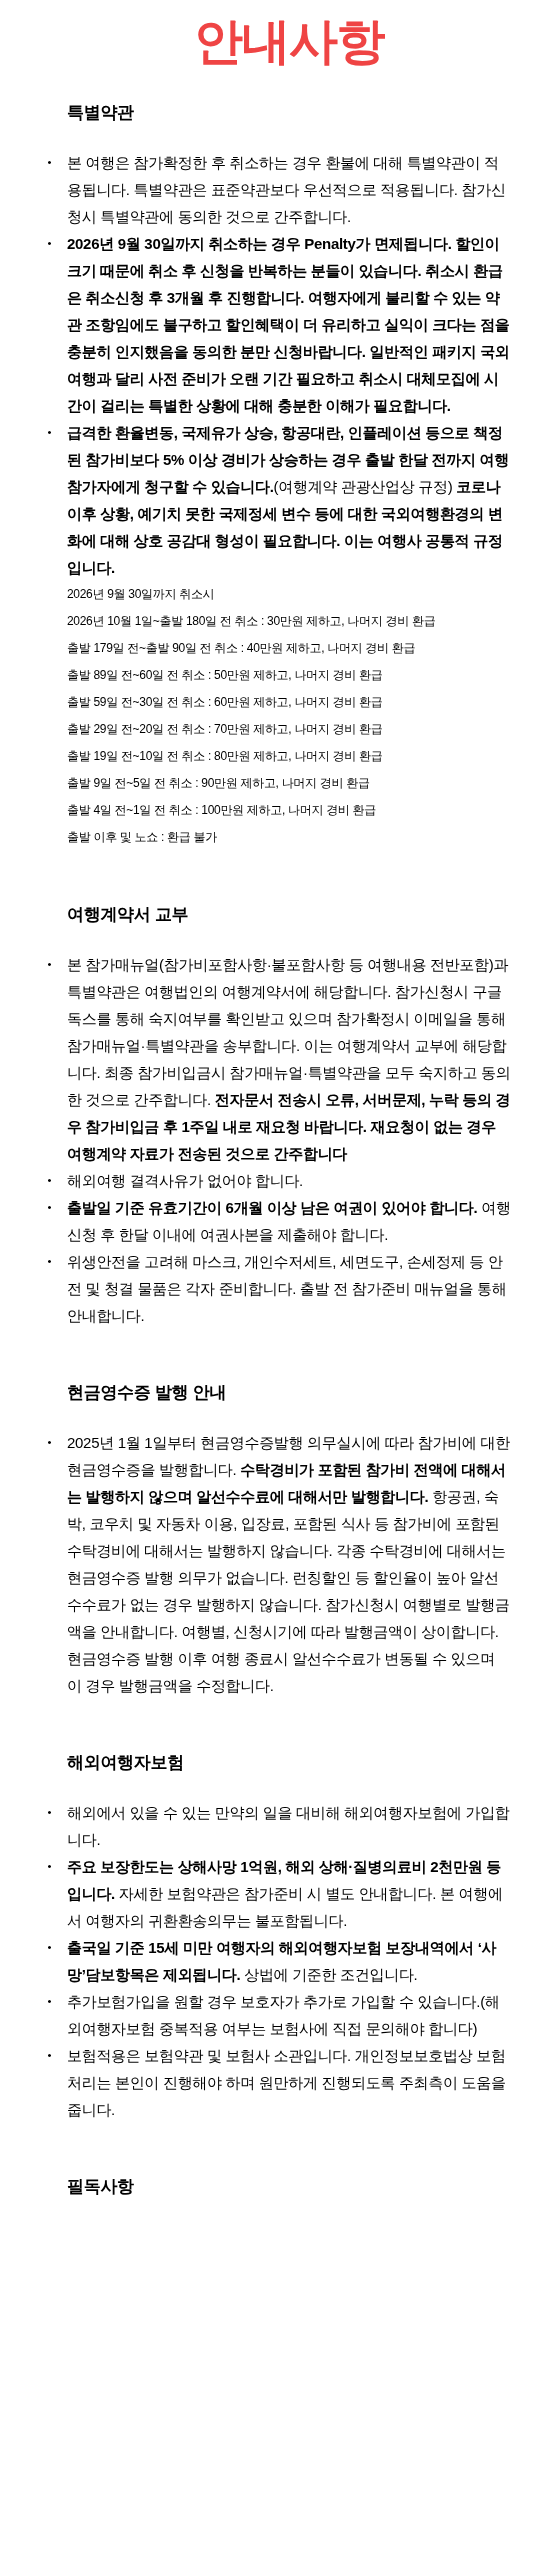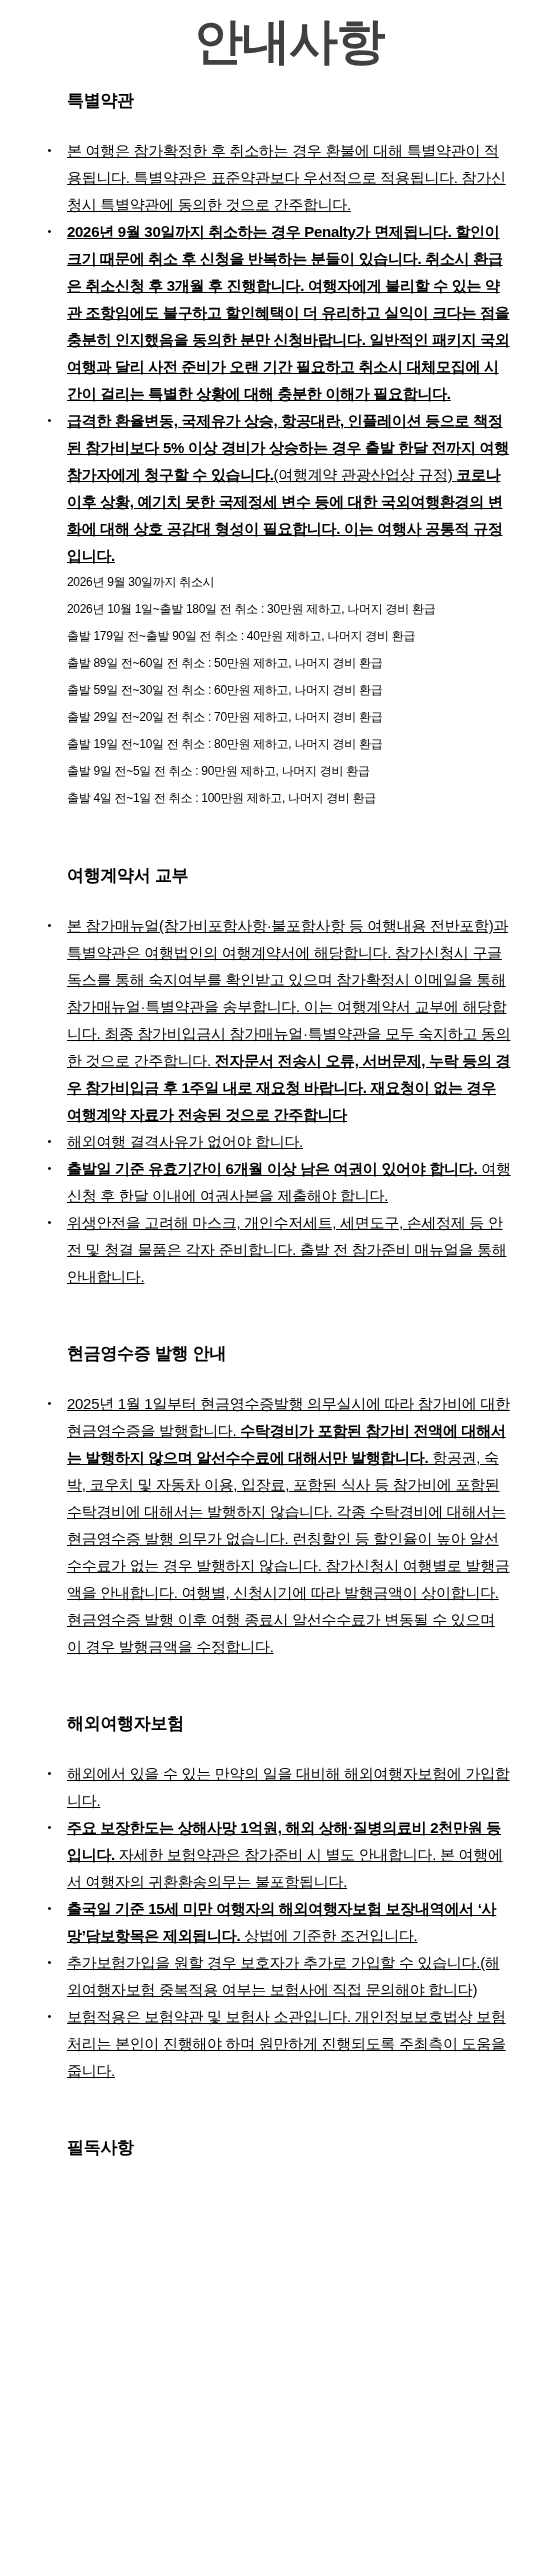--- a/index.html
+++ b/index.html
@@ -26,34 +26,33 @@
     margin: 0 0 19.6px 0;
   }
   .sec-heading {
     font-size: 17px;
     font-weight: 700;
     line-height: 1.35;
     margin: 53px 0 24px 0;
     letter-spacing: -0.3px;
   }
   .section:first-of-type .sec-heading {
-    margin-top: 21px;
+    margin-top: 33px;
   }
   .bullets {
     list-style: none;
     margin: 0;
     padding: 0;
   }
   .bullets li {
     position: relative;
     font-size: 15px;
     line-height: 27px;
     letter-spacing: -0.3px;
     text-align: left;
-    text-decoration: underline;
   }
   .bullets li::before {
     content: "\2022";
     position: absolute;
     left: -19.6px;
     top: 0;
     font-size: 11.3px;
     line-height: 27px;
   }
   .line {
@@ -63,40 +62,41 @@
     letter-spacing: -0.3px;
   }
   .b {
     font-weight: 700;
   }
 </style>
 </head>
 <body style="background: rgb(255, 255, 255); color: rgb(0, 0, 0);">
 
 <div class="doc">
-  <h1 class="page-title" style="color: #404040;">안내사항</h1>
+  <h1 class="page-title" style="color: #ef4444;">안내사항</h1>
   <div>
       <section class="section">
         <h2 class="sec-heading">특별약관</h2>
         <ul class="bullets">
           <li><span>본 여행은 참가확정한 후 취소하는 경우 환불에 대해 특별약관이 적용됩니다. 특별약관은 표준약관보다 우선적으로 적용됩니다. 참가신청시 특별약관에 동의한 것으로 간주합니다.</span></li>
           <li><span class="b">2026년 9월 30일까지 취소하는 경우 Penalty가 면제됩니다. 할인이 크기 때문에 취소 후 신청을 반복하는 분들이 있습니다. 취소시 환급은 취소신청 후 3개월 후 진행합니다. 여행자에게 불리할 수 있는 약관 조항임에도 불구하고 할인혜택이 더 유리하고 실익이 크다는 점을 충분히 인지했음을 동의한 분만 신청바랍니다. 일반적인 패키지 국외여행과 달리 사전 준비가 오랜 기간 필요하고 취소시 대체모집에 시간이 걸리는 특별한 상황에 대해 충분한 이해가 필요합니다.</span></li>
           <li><span class="b">급격한 환율변동, 국제유가 상승, 항공대란, 인플레이션 등으로 책정된 참가비보다 5% 이상 경비가 상승하는 경우 출발 한달 전까지 여행참가자에게 청구할 수 있습니다.</span><span>(여행계약 관광산업상 규정) </span><span class="b">코로나 이후 상황, 예기치 못한 국제정세 변수 등에 대한 국외여행환경의 변화에 대해 상호 공감대 형성이 필요합니다. 이는 여행사 공통적 규정입니다.</span></li>
         </ul>
       </section>
       <section class="section">
         <p class="line">2026년 9월 30일까지 취소시</p>
         <p class="line">2026년 10월 1일~출발 180일 전 취소 : 30만원 제하고, 나머지 경비 환급</p>
         <p class="line">출발 179일 전~출발 90일 전 취소 : 40만원 제하고, 나머지 경비 환급</p>
         <p class="line">출발 89일 전~60일 전 취소 : 50만원 제하고, 나머지 경비 환급</p>
         <p class="line">출발 59일 전~30일 전 취소 : 60만원 제하고, 나머지 경비 환급</p>
         <p class="line">출발 29일 전~20일 전 취소 : 70만원 제하고, 나머지 경비 환급</p>
         <p class="line">출발 19일 전~10일 전 취소 : 80만원 제하고, 나머지 경비 환급</p>
         <p class="line">출발 9일 전~5일 전 취소 : 90만원 제하고, 나머지 경비 환급</p>
         <p class="line">출발 4일 전~1일 전 취소 : 100만원 제하고, 나머지 경비 환급</p>
+        <p class="line">출발 이후 및 노쇼 : 환급 불가</p>
       </section>
       <section class="section">
         <h2 class="sec-heading">여행계약서 교부</h2>
         <ul class="bullets">
           <li><span>본 참가매뉴얼(참가비포함사항·불포함사항 등 여행내용 전반포함)과 특별약관은 여행법인의 여행계약서에 해당합니다. 참가신청시 구글독스를 통해 숙지여부를 확인받고 있으며 참가확정시 이메일을 통해 참가매뉴얼·특별약관을 송부합니다. 이는 여행계약서 교부에 해당합니다. 최종 참가비입금시 참가매뉴얼·특별약관을 모두 숙지하고 동의한 것으로 간주합니다. </span><span class="b">전자문서 전송시 오류, 서버문제, 누락 등의 경우 참가비입금 후 1주일 내로 재요청 바랍니다. 재요청이 없는 경우 여행계약 자료가 전송된 것으로 간주합니다</span></li>
         </ul>
       </section>
       <section class="section">
         <ul class="bullets">
           <li><span>해외여행 결격사유가 없어야 합니다.</span></li>

